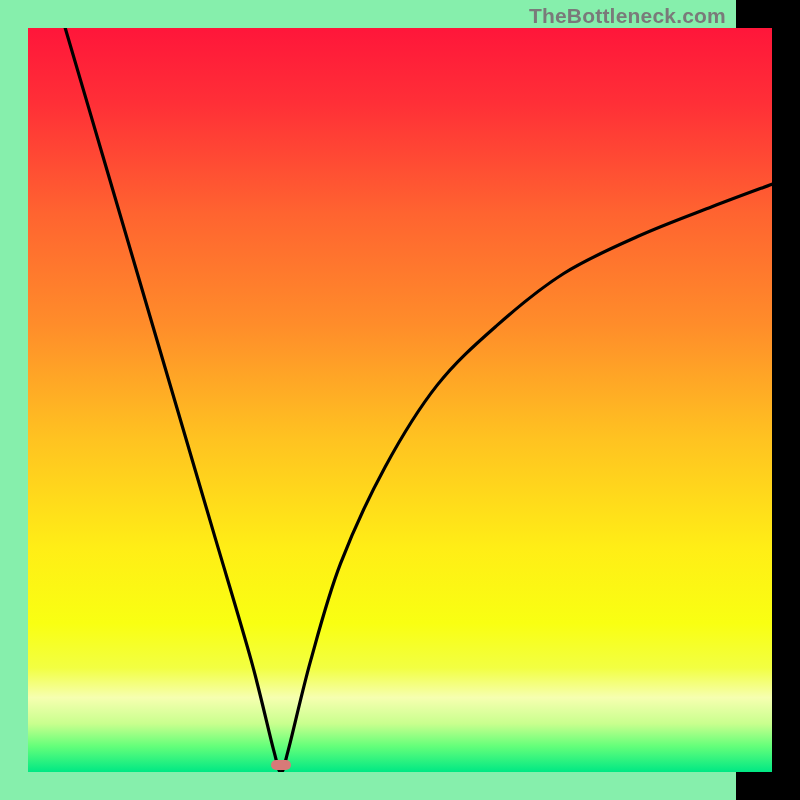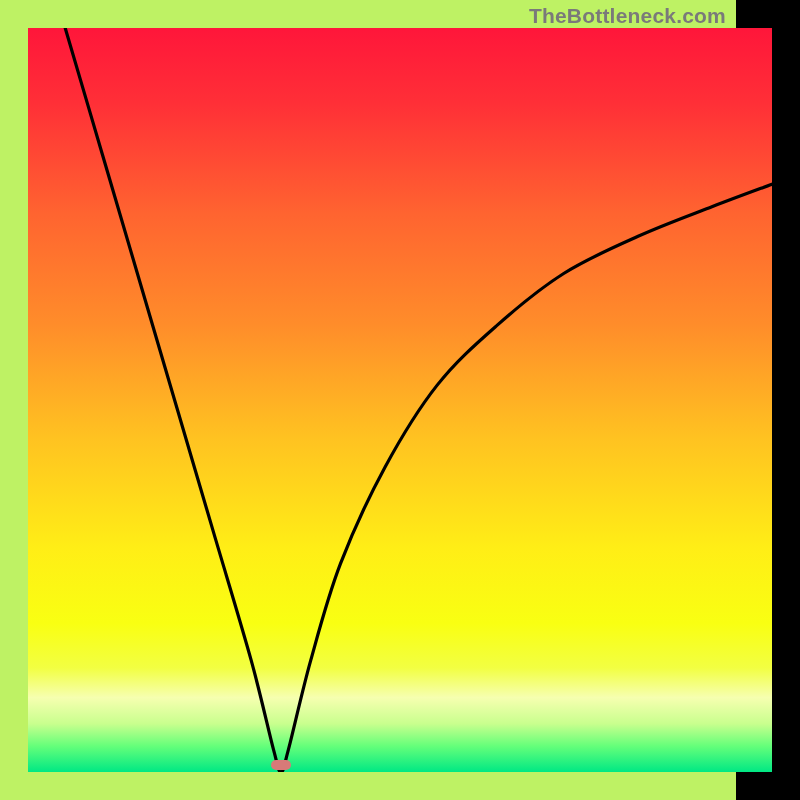--- a/index.html
+++ b/index.html
@@ -1,20 +1,20 @@
 <!DOCTYPE html>
 <html><head>
 <meta charset="utf-8">
 <style>
   * { margin: 0; padding: 0; box-sizing: border-box; }
   html, body { width: 800px; height: 800px; overflow: hidden; background: #000; }
   .frame {
     width: 736px;
     height: 800px;
-    background: #bef264;
+    background: #86efac;
     position: relative;
   }
   .plot-area {
     position: absolute;
     left: 28px;
     top: 28px;
     width: 744px;
     height: 744px;
     overflow: hidden;
   }

